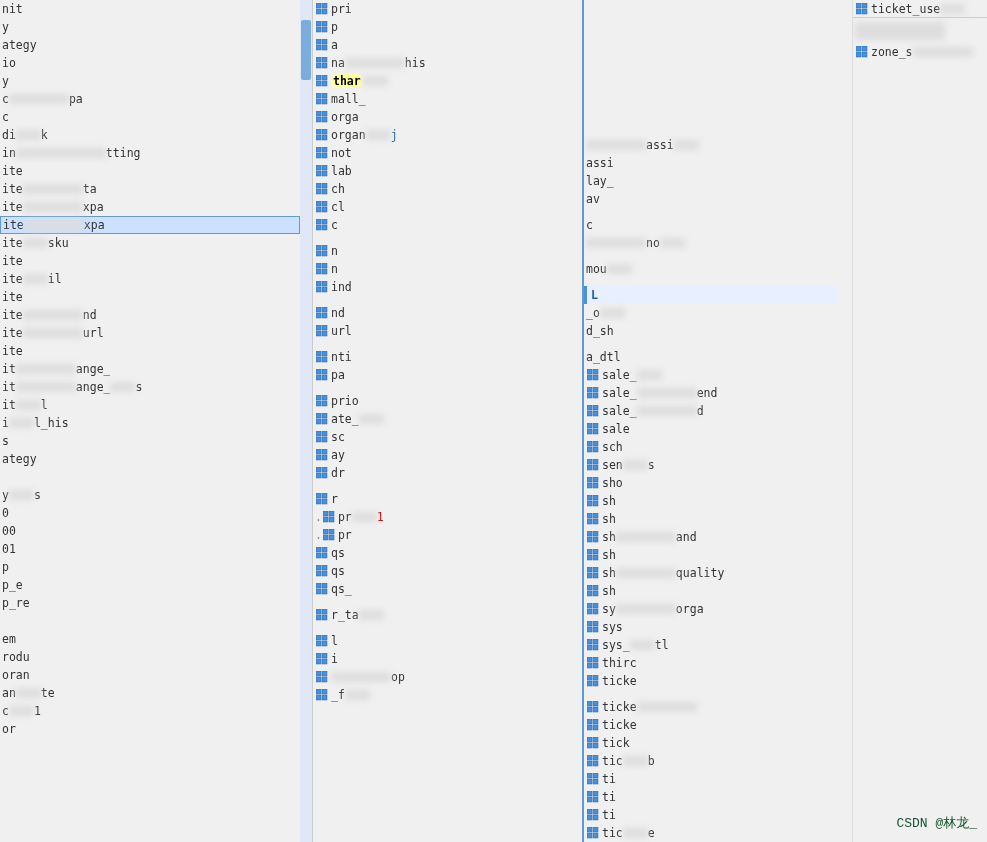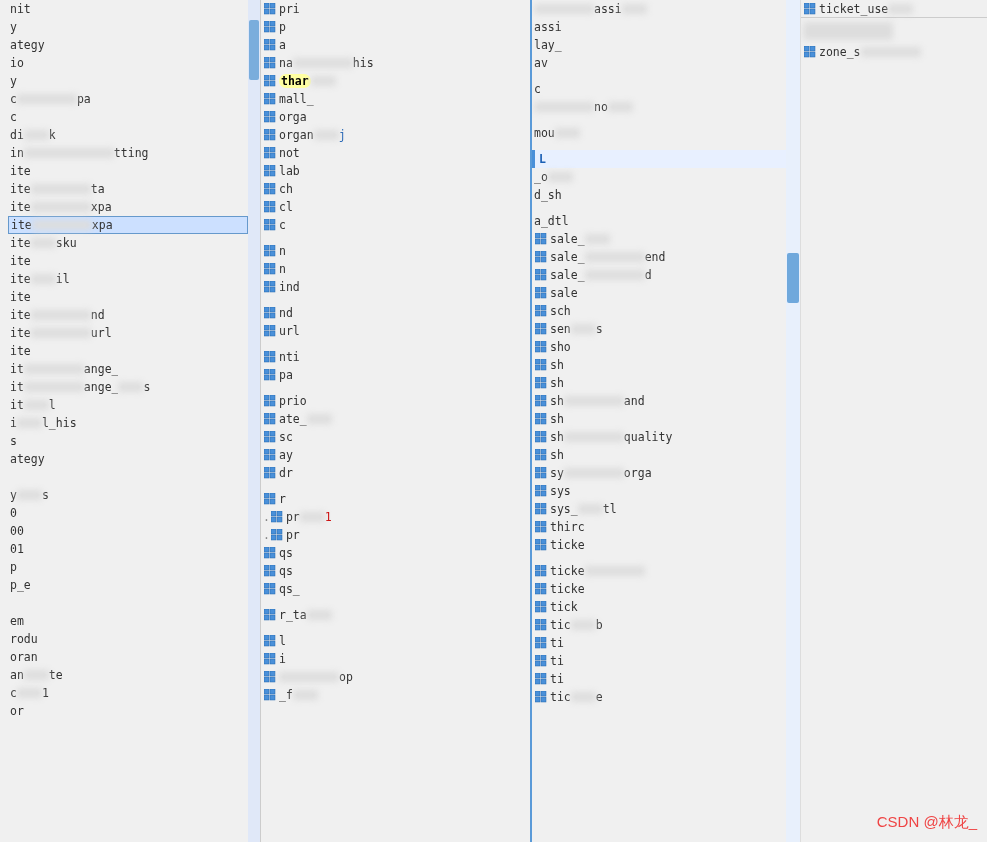--- a/index.html
+++ b/index.html
@@ -94,23 +94,23 @@
     }
 
     .blur-lg {
       min-width: 90px;
     }
 
     .watermark {
       position: absolute;
       bottom: 10px;
       right: 10px;
-      color: #ef4444;
-      font-size: 15px;
-      font-family: Liberation Sans, sans-serif;
+      color: #14532d;
+      font-size: 13px;
+      font-family: Liberation Mono, monospace;
       z-index: 100;
     }
 
     .selected-row {
       background: #cce0ff;
       border: 1px solid #6699cc;
     }
 
     .vertical-scrollbar {
       width: 12px;
@@ -127,21 +127,21 @@
       background: #7aaddc;
       border-radius: 2px;
       margin-top: 20px;
     }
   </style>
 </head>
 <body>
 
 <div class="main-container">
 
-  <div class="col-wrapper" style="width:260px; flex-shrink:0;padding-left:8px;">
+  <div class="col-wrapper" style="width:312px; flex-shrink:0;">
     <div class="items-col">
       <div class="row-item">
           <span class="item-text">nit</span>
         </div>
       <div class="row-item">
           <span class="item-text">y</span>
         </div>
       <div class="row-item">
           <span class="item-text">ategy</span>
         </div>
@@ -257,20 +257,23 @@
           <span class="item-text">00</span>
         </div>
       <div class="row-item">
           <span class="item-text">01</span>
         </div>
       <div class="row-item">
           <span class="item-text">p</span>
         </div>
       <div class="row-item">
           <span class="item-text">p_e</span>
+        </div>
+      <div class="row-item">
+          <span class="item-text">p_re</span>
         </div>
       <div class="row-item" style="height:8px;"></div>
       <div class="row-item">
           <span class="item-text">em</span>
         </div>
       <div class="row-item">
           <span class="item-text">rodu</span>
         </div>
       <div class="row-item">
           <span class="item-text">oran</span>
@@ -715,21 +718,21 @@
           <span class="blur-text blur-sm"></span>
       </div>
     </div>
 
     <div style="width:14px; background:#d0e4f8; flex-shrink:0; position:relative;">
       <div style="position:absolute; top:0; left:0; width:14px; height:100%; background:#e8f0fc;"></div>
       <div style="position:absolute; top:25%; left:1px; width:12px; height:50px; background:#6fa8dc; border-radius:2px;"></div>
     </div>
   </div>
 
-  <div class="col-wrapper" style="width:270px; flex-shrink:0; border-left:2px solid #5a9ad8;">
+  <div class="col-wrapper" style="width:270px; flex-shrink:0; border-left:2px solid #5a9ad8;align-items:flex-end;">
     <div class="items-col">
       <div class="row-item">
           <span class="blur-text blur-md"></span>
           <span class="item-text">assi</span>
           <span class="blur-text blur-sm"></span>
         </div>
       <div class="row-item">
           <span class="item-text">assi</span>
         </div>
       <div class="row-item">

